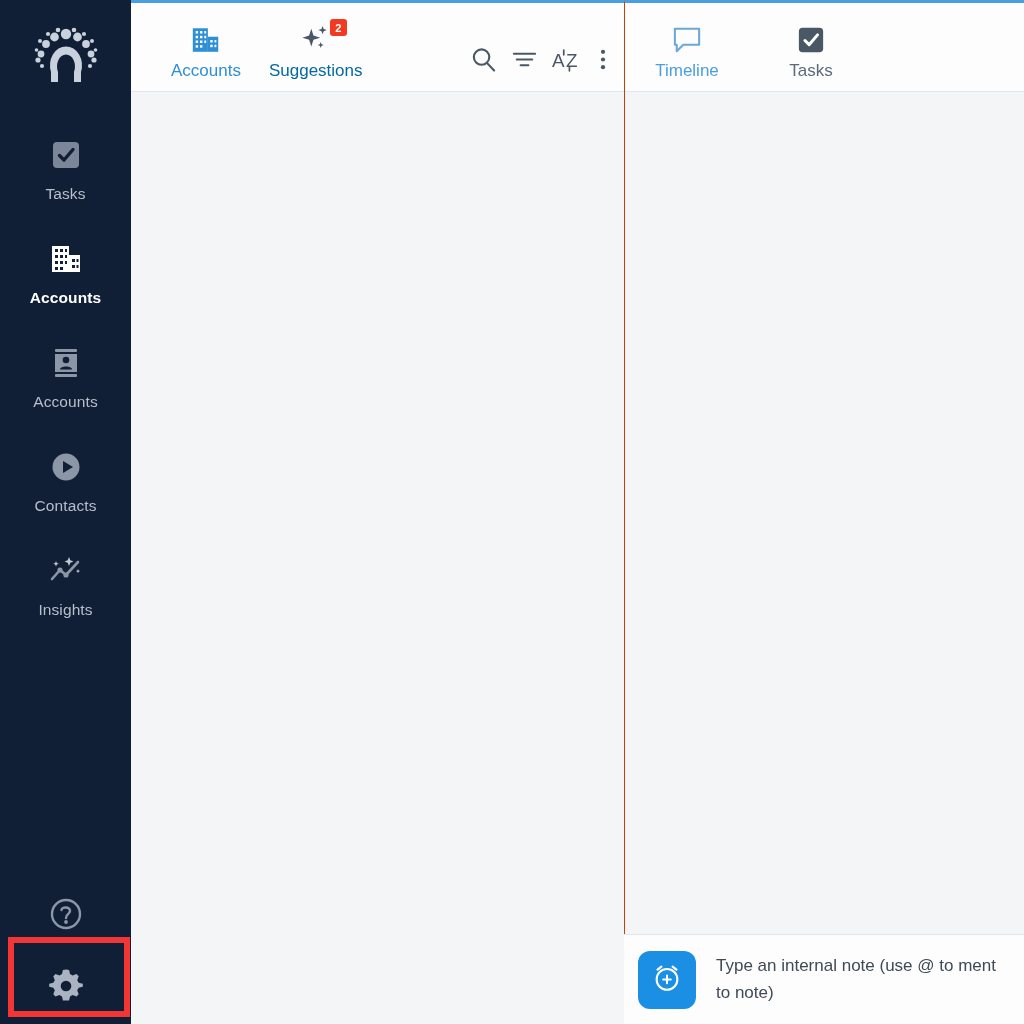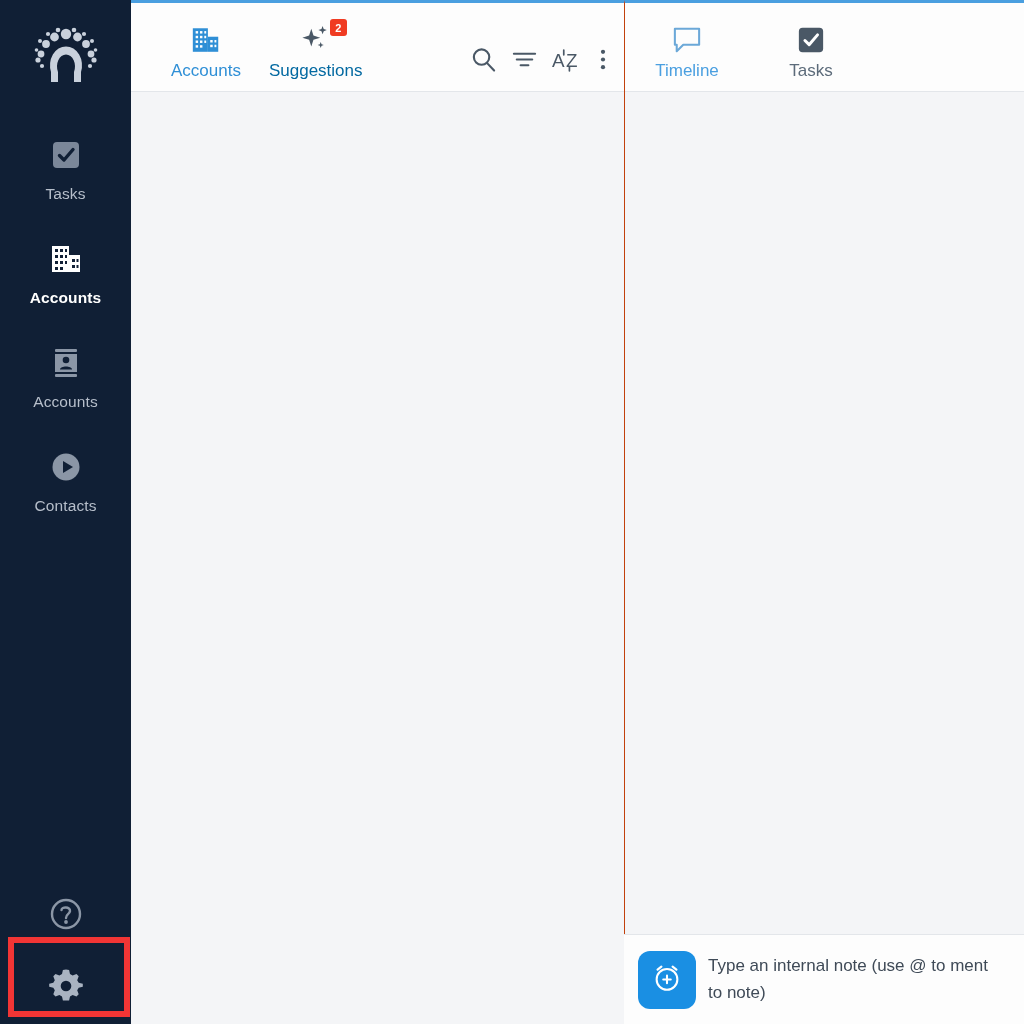--- a/index.html
+++ b/index.html
@@ -86,21 +86,21 @@
     width:124px; padding-bottom:10px; cursor:pointer;
   }
   .rtab-ico { height:32px; display:flex; align-items:center; justify-content:center; }
   .rtab-label { font-size:17px; color:#5c6b7a; }
   .rtab.active .rtab-label { color:#4a9fe0; }
   .right-body { height:845px; background:#f4f5f7; }
 
   .composer {
     position:absolute; left:624px; bottom:0; width:400px; height:90px;
     background:#fdfdfd; border-top:1px solid #e3e6ea;
-    display:flex; align-items:center; padding:0 14px 0 14px; gap:12px;
+    display:flex; align-items:center; padding:0 14px 0 14px; gap:20px;
   }
   .composer-btn {
     width:58px; height:58px; min-width:58px; border-radius:12px;
     background:#1a8fe3; display:flex; align-items:center; justify-content:center;
     cursor:pointer;
   }
   .composer-ph {
     font-size:17px; color:#3f4a57; line-height:1.55;
     white-space:nowrap; overflow:visible;
   }
@@ -196,20 +196,33 @@
       <div class="nav-item">
         <span class="nav-ico">
           <svg viewBox="0 0 32 32" width="32" height="32">
             <circle cx="16" cy="16" r="13.5" fill="#8b96a6"></circle>
             <path d="M13 10 L23 16 L13 22 Z" fill="#101f35"></path>
           </svg>
         </span>
         <span class="nav-label">Contacts</span>
       </div>
 
+      <div class="nav-item">
+        <span class="nav-ico">
+          <svg viewBox="0 0 34 32" width="34" height="32">
+            <path d="M3 24 L11 15 L17 20 L29 7" stroke="#8b96a6" stroke-width="2.6" fill="none" stroke-linecap="round" stroke-linejoin="round"></path>
+            <circle cx="11" cy="15" r="2.6" fill="#8b96a6"></circle>
+              <circle cx="17" cy="20" r="2.6" fill="#8b96a6"></circle>
+            <path d="M20 2 L21.3 5.2 L24.5 6.5 L21.3 7.8 L20 11 L18.7 7.8 L15.5 6.5 L18.7 5.2 Z" fill="#c3cad6"></path>
+            <path d="M7 6 L7.8 8 L9.8 8.8 L7.8 9.6 L7 11.6 L6.2 9.6 L4.2 8.8 L6.2 8 Z" fill="#c3cad6"></path>
+            <path d="M29 14 L29.6 15.5 L31.1 16.1 L29.6 16.7 L29 18.2 L28.4 16.7 L26.9 16.1 L28.4 15.5 Z" fill="#c3cad6"></path>
+          </svg>
+        </span>
+        <span class="nav-label">Insights</span>
+      </div>
 
     </div>
 
     <div class="rail-bottom">
       <div class="rail-btn">
         <span>
           <svg viewBox="0 0 34 34" width="34" height="34">
             <circle cx="17" cy="17" r="14" stroke="#8b96a6" stroke-width="2.4" fill="none"></circle>
             <path d="M12.5 13 C12.5 9.5 21.5 9.5 21 14 C20.6 17.5 17 17 17 21" stroke="#8b96a6" stroke-width="2.4" fill="none" stroke-linecap="round"></path>
             <circle cx="17" cy="25" r="1.9" fill="#8b96a6"></circle>

